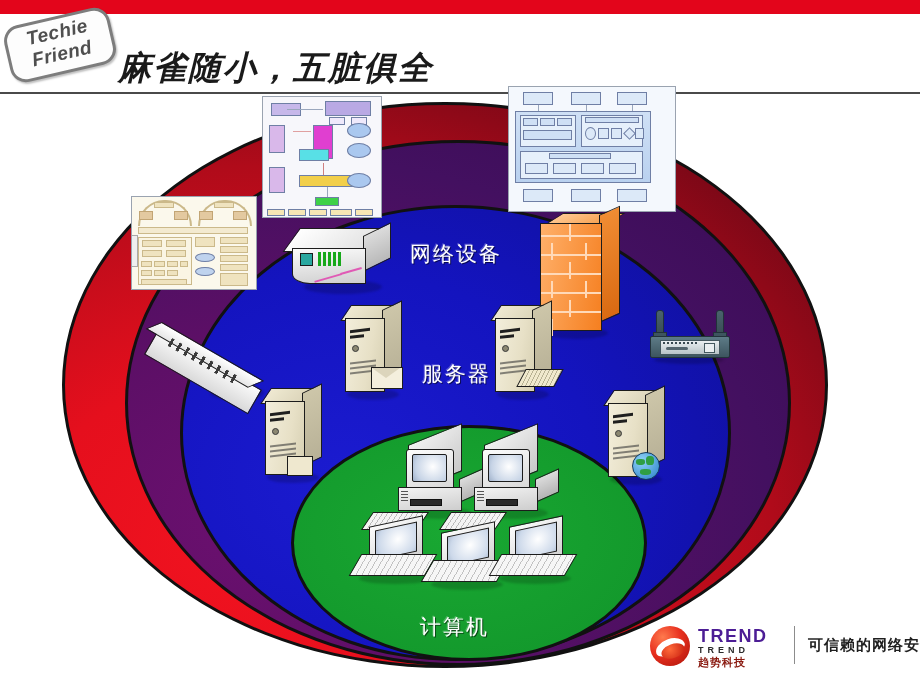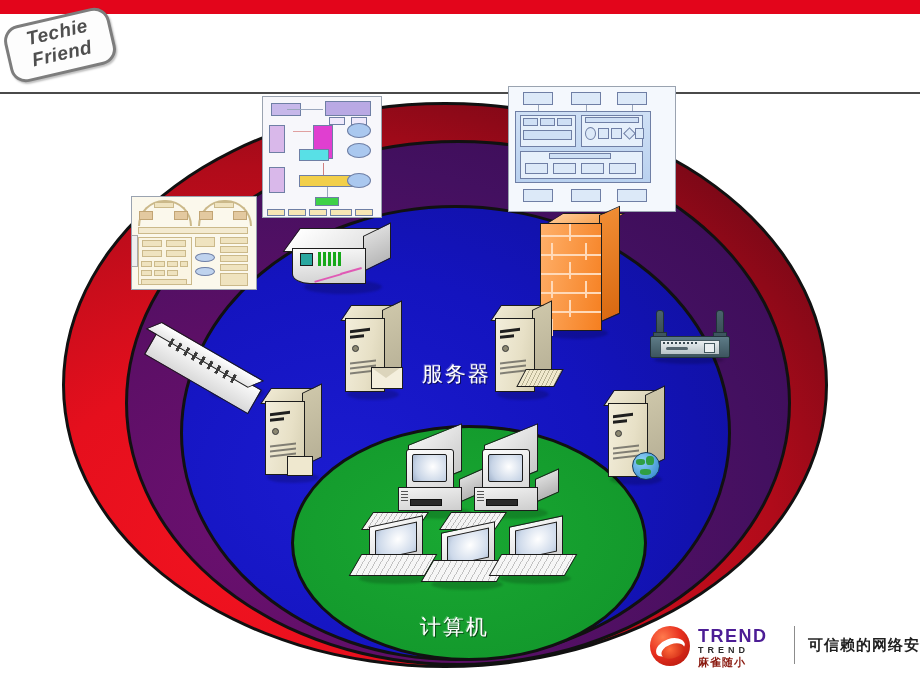--- a/index.html
+++ b/index.html
@@ -231,20 +231,21 @@
 
   <div class="top-band"></div>
   <div class="title-rule"></div>
 
   <div class="stamp">
     <div class="stamp-box"></div>
     <div class="stamp-line stamp-l1">Techie</div>
     <div class="stamp-line stamp-l2">Friend</div>
   </div>
 
+  <div class="slide-title">麻雀随小，五脏俱全</div>
 
   <div class="ellipse e-red"></div>
   <div class="ellipse e-purple"></div>
   <div class="ellipse e-blue"></div>
   <div class="ellipse e-green"></div>
 
   <div class="thumb thumb-flow">
     <div class="tbox" style="left:8px;top:6px;width:30px;height:13px;background:#c7b8ea;"></div>
     <div class="tbox" style="left:62px;top:4px;width:46px;height:15px;background:#b9a9e4;"></div>
     <div class="tbox" style="left:66px;top:20px;width:16px;height:8px;background:#efe9fb;"></div>
@@ -327,20 +328,21 @@
     <div class="tbox" style="left:72px;top:76px;width:23px;height:11px;background:#dce9f8;"></div>
     <div class="tbox" style="left:100px;top:76px;width:27px;height:11px;background:#dce9f8;"></div>
     <div class="tbox" style="left:14px;top:102px;width:30px;height:13px;background:#dce9f8;"></div>
     <div class="tbox" style="left:62px;top:102px;width:30px;height:13px;background:#dce9f8;"></div>
     <div class="tbox" style="left:108px;top:102px;width:30px;height:13px;background:#dce9f8;"></div>
     <div class="tline" style="left:29px;top:18px;width:1px;height:6px;"></div>
     <div class="tline" style="left:77px;top:18px;width:1px;height:6px;"></div>
     <div class="tline" style="left:123px;top:18px;width:1px;height:6px;"></div>
   </div>
 
+  <div class="zone-label lbl-net">网络设备</div>
   <div class="zone-label lbl-srv">服务器</div>
   <div class="zone-label lbl-pc">计算机</div>
 
   <div class="dev switchdev" style="left:158px;top:308px;">
     <div class="shadow" style="left:52px;top:78px;width:54px;height:14px;"></div>
     <div class="sw-body"></div>
     <div class="sw-top"></div>
     <div class="sw-ports"></div>
   </div>
 
@@ -492,19 +494,19 @@
   </div>
 
   <div class="tm">
     <div class="tm-sphere">
       <div class="tm-swoosh"></div>
       <div class="tm-swoosh2"></div>
     </div>
     <div class="tm-word">
       <div class="tm-trend">TREND</div>
       <div class="tm-micro">TREND</div>
-      <div class="tm-cn">麻雀随小</div>
+      <div class="tm-cn">趋势科技</div>
     </div>
     <div class="tm-div"></div>
     <div class="tm-tag">可信赖的网络安全专家</div>
   </div>
 
 </div>
 
 </body></html>

